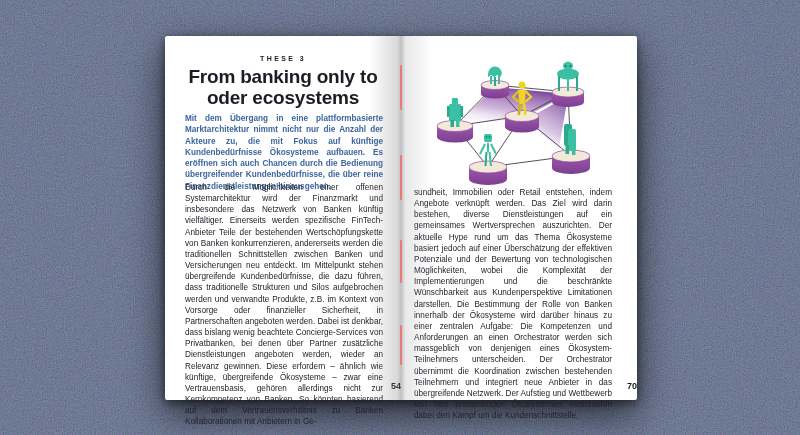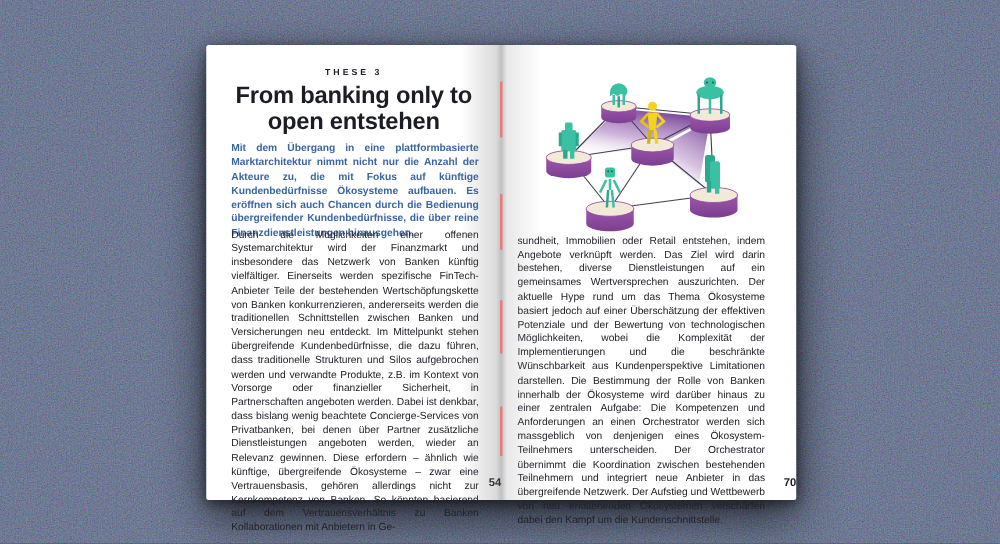--- a/index.html
+++ b/index.html
@@ -52,21 +52,21 @@
     <rect x="0" y="0" width="800" height="435" fill="#1b202e"></rect>
     <rect x="0" y="0" width="800" height="435" filter="url(#grain)" opacity="0.9"></rect>
   </svg>
 
   <div class="book">
 
     <div class="page page-left">
       <div class="kicker">THESE 3</div>
       <div class="title">
         <span>From banking only to</span><br>
-        <span>open entstehen</span>
+        <span>oder ecosystems</span>
       </div>
       <div class="intro">Mit dem Übergang in eine plattformbasierte Marktarchitektur nimmt nicht nur die Anzahl der Akteure zu, die mit Fokus auf künftige Kundenbedürfnisse Ökosysteme aufbauen. Es eröffnen sich auch Chancen durch die Bedienung übergreifender Kundenbedürfnisse, die über reine Finanzdienstleistungen hinausgehen.</div>
       <div class="bodytext body-left">Durch die Möglichkeiten einer offenen Systemarchitektur wird der Finanzmarkt und insbesondere das Netzwerk von Banken künftig vielfältiger. Einerseits werden spezifische FinTech-Anbieter Teile der bestehenden Wertschöpfungskette von Banken konkurrenzieren, andererseits werden die traditionellen Schnittstellen zwischen Banken und Versicherungen neu entdeckt. Im Mittelpunkt stehen übergreifende Kundenbedürfnisse, die dazu führen, dass traditionelle Strukturen und Silos aufgebrochen werden und verwandte Produkte, z.B. im Kontext von Vorsorge oder finanzieller Sicherheit, in Partnerschaften angeboten werden. Dabei ist denkbar, dass bislang wenig beachtete Concierge-Services von Privatbanken, bei denen über Partner zusätzliche Dienstleistungen angeboten werden, wieder an Relevanz gewinnen. Diese erfordern – ähnlich wie künftige, übergreifende Ökosysteme – zwar eine Vertrauensbasis, gehören allerdings nicht zur Kernkompetenz von Banken. So könnten basierend auf dem Vertrauensverhältnis zu Banken Kollaborationen mit Anbietern in Ge-</div>
       <div class="pagenum">54</div>
     </div>
 
     <div class="page page-right">
 
       <svg class="illu" width="220" height="148" viewBox="0 0 220 148" xmlns="http://www.w3.org/2000/svg">
         <defs>

